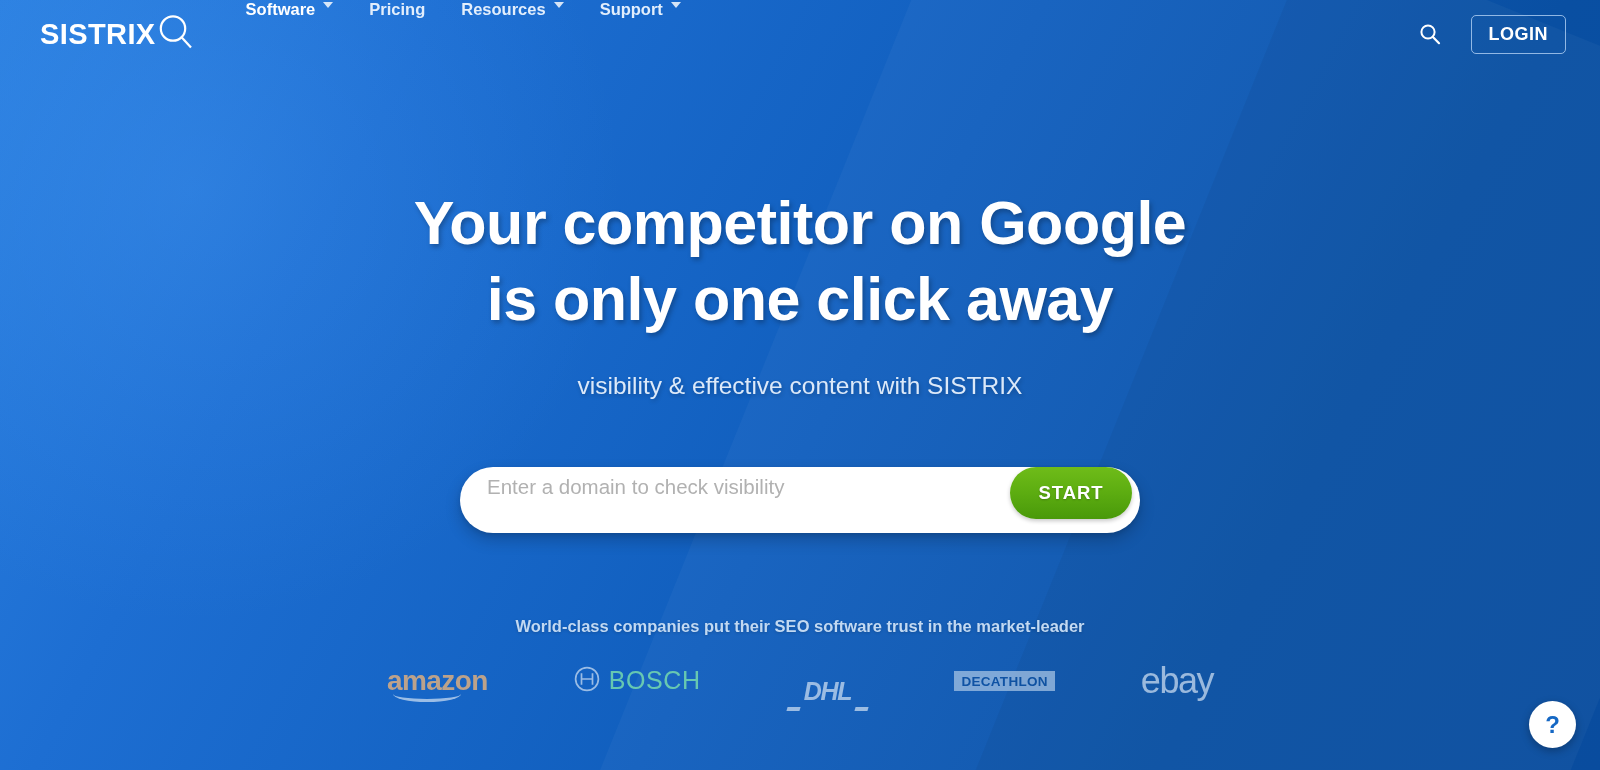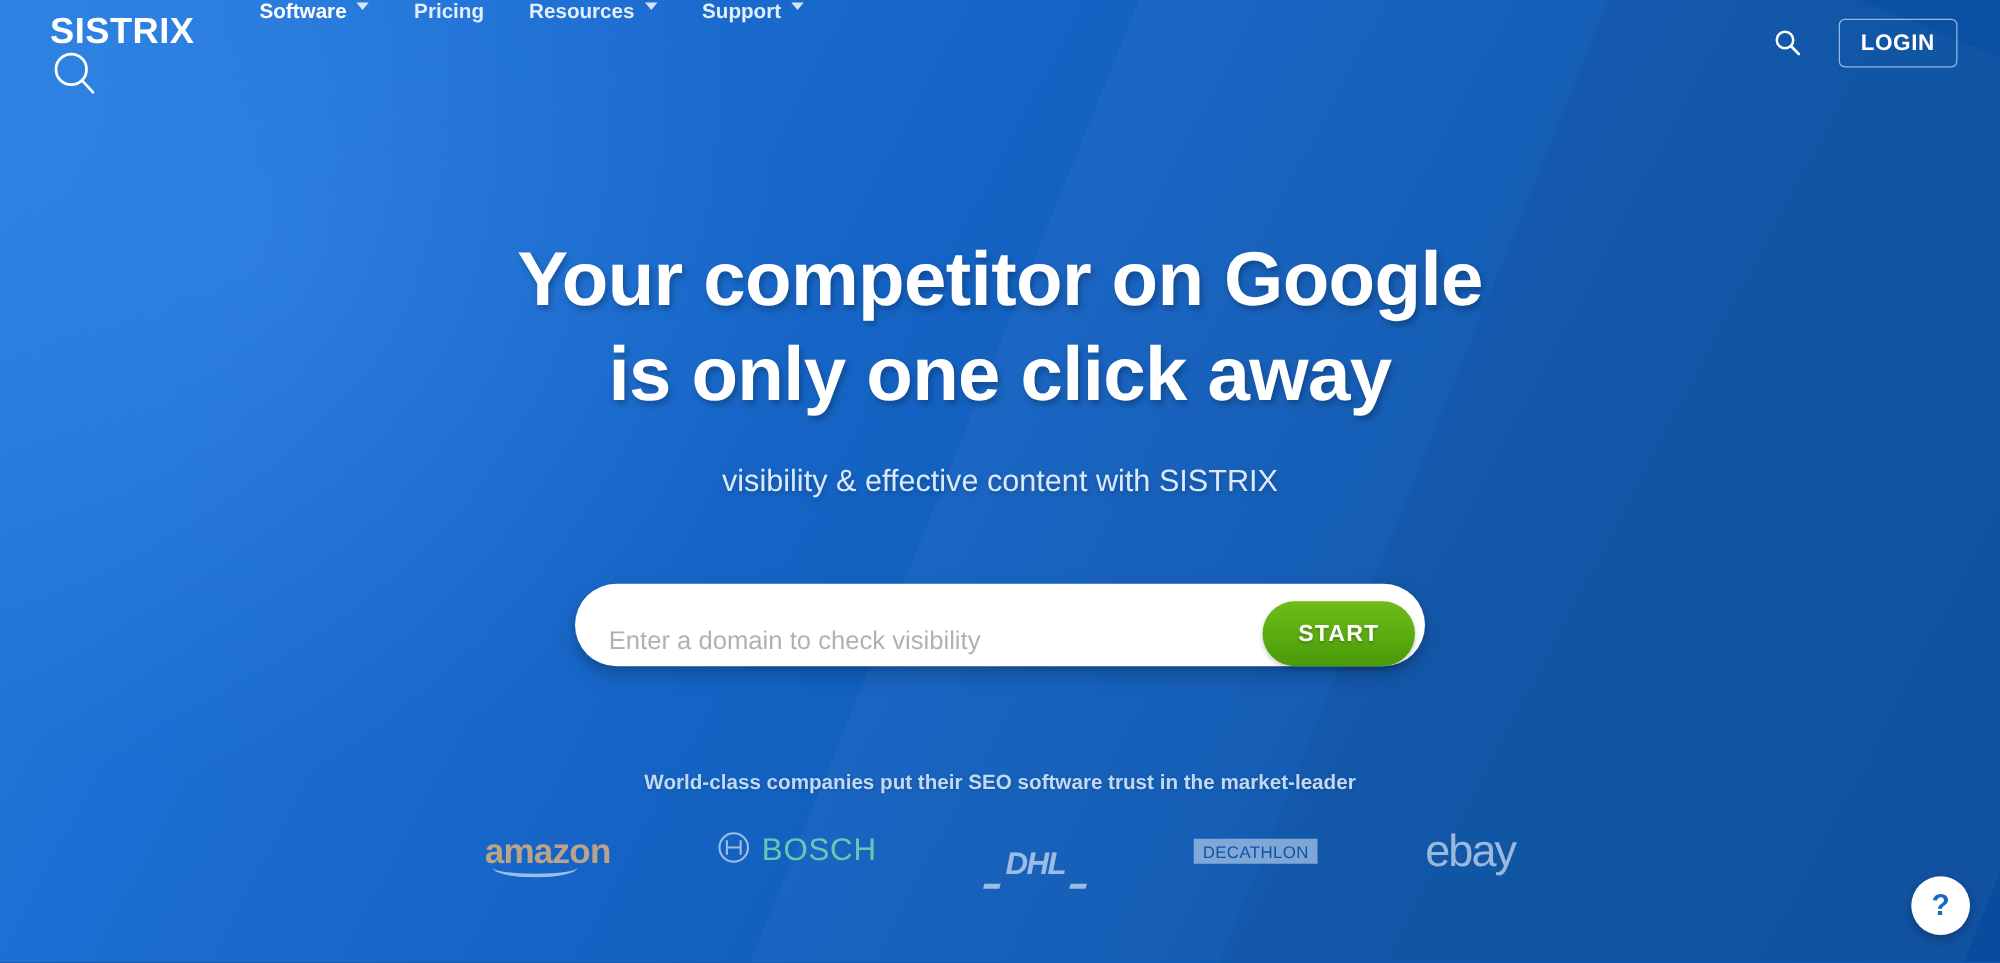--- a/index.html
+++ b/index.html
@@ -61,24 +61,24 @@
     width: 1600px;
     height: 68px;
     display: flex;
     align-items: center;
     padding: 0 34px 0 40px;
     z-index: 20;
   }
 
   .logo {
     display: flex;
+    align-items: center;
     height: 46px;
     cursor: pointer;
     margin-right: 34px;
-    flex-direction: column;
   }
   .logo-text {
     color: #ffffff;
     font-size: 29px;
     font-weight: bold;
     letter-spacing: 0.4px;
     line-height: 1;
     font-family: "Liberation Sans", sans-serif;
   }
   .logo-glass {
@@ -180,21 +180,21 @@
   .searchbar-wrap {
     margin-top: 61px;
     width: 680px;
     position: relative;
   }
   .searchbar {
     height: 66px;
     background: #ffffff;
     border-radius: 40px;
     display: flex;
-    align-items: flex-end;
+    align-items: flex-start;
     padding: 0 8px 0 27px;
     box-shadow: 0 7px 16px rgba(0,0,0,0.20), 0 2px 4px rgba(0,0,0,0.10);
   }
   .domain-input {
     flex: 1;
     border: none;
     outline: none;
     font-family: "Liberation Sans", sans-serif;
     font-size: 20.5px;
     color: #333333;
@@ -297,21 +297,21 @@
     transform: skewX(-16deg);
     display: block;
     margin-bottom: -7px;
   }
 
   
   .brand-decathlon .word {
     background: #a9c6e6;
     color: #0d4f9e;
     font-size: 13.5px;
-    font-weight: normal;
+    font-weight: bold;
     letter-spacing: 0.3px;
     padding: 4px 7px 3px;
     line-height: 1;
   }
 
   
   .brand-ebay .word {
     font-size: 36px;
     letter-spacing: -1.5px;
     color: #cfe0f3;

